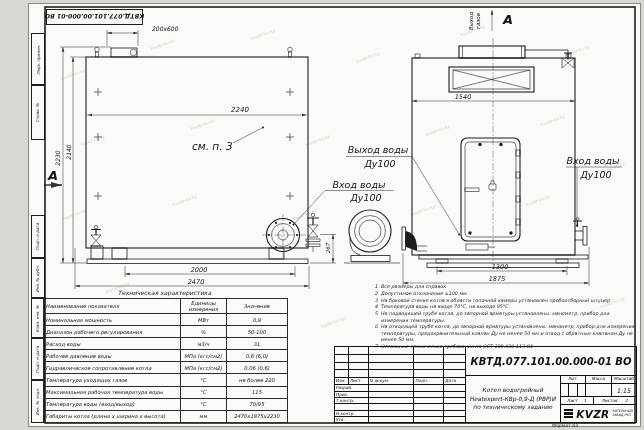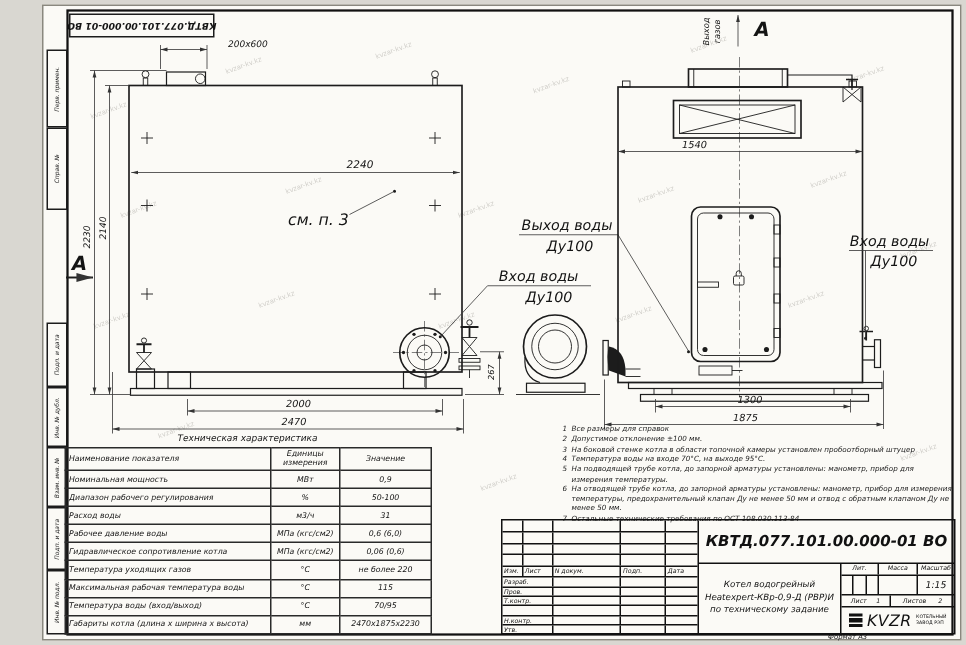--- a/index.html
+++ b/index.html
@@ -74,21 +74,21 @@
   .tb-mv .lit i{flex:1;border-right:.7px solid #111;}
   .tb-mv .lit i:last-child{border-right:none;}
   .tb-mv .mass{width:26px;border-right:.7px solid #111;box-sizing:border-box;}
   .tb-mv .scale{flex:1;display:flex;align-items:center;justify-content:center;font-size:6.2px;}
   .tb-sh{height:8px;font-size:4.2px;}
   .tb-sh .shc{display:flex;align-items:center;justify-content:space-evenly;border-right:.7px solid #111;box-sizing:border-box;}
   .tb-sh .shc:last-child{border-right:none;}
   .tb-logo{flex:1;display:flex;align-items:center;justify-content:center;gap:3px;}
   .bars{width:9px;height:10px;display:flex;flex-direction:column;justify-content:space-between;}
   .bars i{display:block;height:2.4px;background:#111;}
-  .kv{font-weight:400;font-size:10.5px;letter-spacing:.3px;}
+  .kv{font-weight:700;font-size:10.5px;letter-spacing:.3px;}
   .lsub{font-size:3.1px;line-height:1.25;font-style:normal;}
 
   .fmt{position:absolute;left:552px;top:423px;font:italic 4.6px "DejaVu Sans",sans-serif;}
 
   .wm{position:absolute;font-size:4.6px;color:#aeaca6;opacity:.55;transform:rotate(-20deg);
       white-space:nowrap;font-style:normal;}
 </style>
 </head>
 <body>
 

